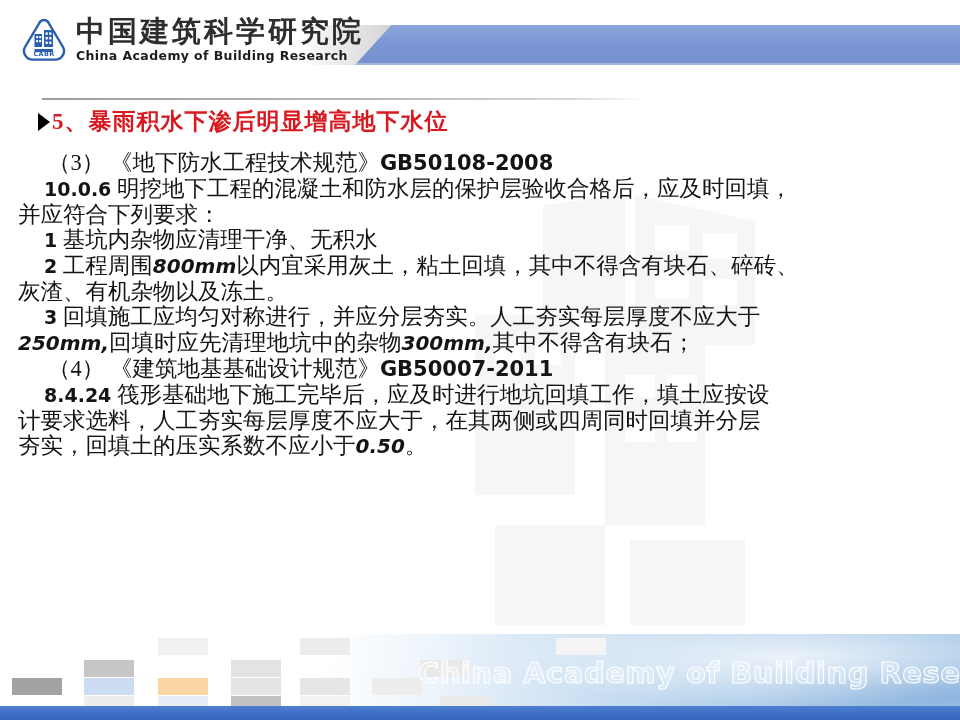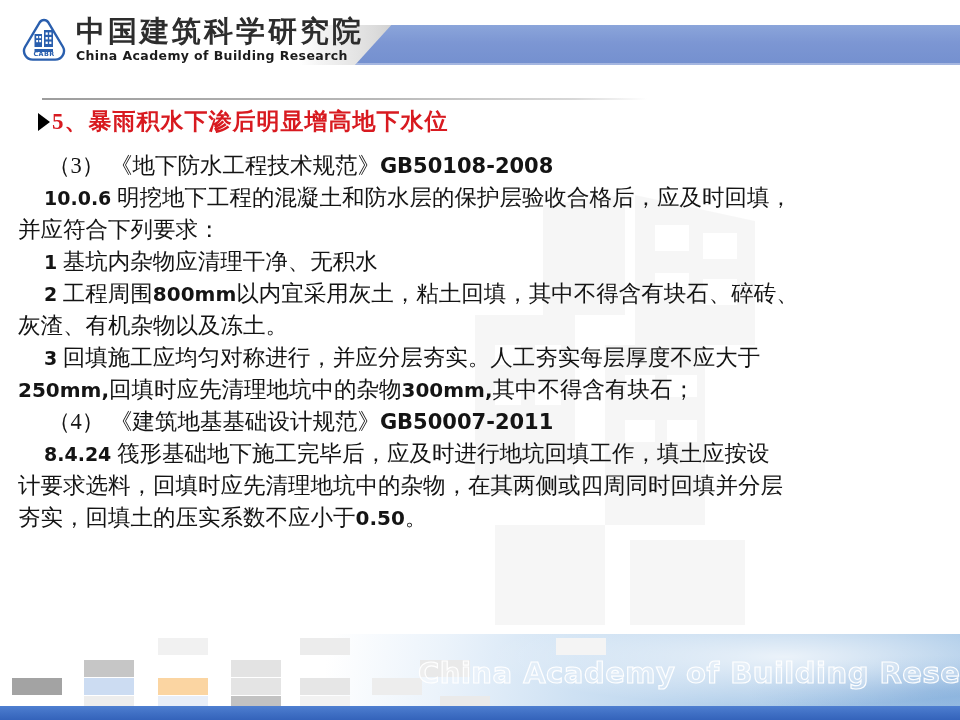--- a/index.html
+++ b/index.html
@@ -141,39 +141,40 @@
   }
 
   
   .body-copy {
     position: absolute;
     left: 18px;
     top: 150px;
     width: 930px;
     color: #141414;
     font-size: 22.5px;
-    line-height: 32px;
+    line-height: 25px;
   }
   .para {
     margin: 0;
     white-space: nowrap;
     font-family: "Liberation Serif", "DejaVu Serif", serif;
   }
   .para.indent1 { text-indent: 0; padding-left: 26px; }
   .para.indent2 { text-indent: 0; padding-left: 30px; }
   .para.flush   { padding-left: 0; }
   .sans {
     font-family: "DejaVu Sans", "Liberation Sans", sans-serif;
     font-weight: 700;
     font-size: 21px;
   }
   .sans-sm {
     font-family: "DejaVu Sans", "Liberation Sans", sans-serif;
     font-weight: 700;
     font-size: 20px;
+    font-style: italic;
   }
   .num {
     font-family: "DejaVu Sans", "Liberation Sans", sans-serif;
     font-weight: 700;
     font-size: 19px;
   }
 
   
   .footer {
     position: absolute;
@@ -317,21 +318,21 @@
       <p class="para indent2"><span>（3） 《地下防水工程技术规范》</span><span class="sans">GB50108-2008</span></p>
       <p class="para indent1"><span class="num">10.0.6</span><span> 明挖地下工程的混凝土和防水层的保护层验收合格后，应及时回填，</span></p>
       <p class="para flush"><span>并应符合下列要求：</span></p>
       <p class="para indent1"><span class="num">1</span><span> 基坑内杂物应清理干净、无积水</span></p>
       <p class="para indent1"><span class="num">2</span><span> 工程周围</span><span class="sans-sm">800mm</span><span>以内宜采用灰土，粘土回填，其中不得含有块石、碎砖、</span></p>
       <p class="para flush"><span>灰渣、有机杂物以及冻土。</span></p>
       <p class="para indent1"><span class="num">3</span><span> 回填施工应均匀对称进行，并应分层夯实。人工夯实每层厚度不应大于</span></p>
       <p class="para flush"><span class="sans-sm">250mm,</span><span>回填时应先清理地坑中的杂物</span><span class="sans-sm">300mm,</span><span>其中不得含有块石；</span></p>
       <p class="para indent2"><span>（4） 《建筑地基基础设计规范》</span><span class="sans">GB50007-2011</span></p>
       <p class="para indent1"><span class="num">8.4.24</span><span>  筏形基础地下施工完毕后，应及时进行地坑回填工作，填土应按设</span></p>
-      <p class="para flush"><span>计要求选料，回填时应先清理地坑中的杂物，在其两侧或四周同时回填并分层</span></p>
+      <p class="para flush"><span>计要求选料，人工夯实每层厚度不应大于，在其两侧或四周同时回填并分层</span></p>
       <p class="para flush"><span>夯实，回填土的压实系数不应小于</span><span class="sans-sm">0.50</span><span>。</span></p>
     </div>
 
   <div class="footer">
     <div class="footer-sky"></div>
     <div class="mosaic" id="mosaic">
         <div class="tile" style="left: 158px; top: 4px; background: rgb(241, 241, 241);"></div>
         <div class="tile" style="left: 300px; top: 4px; background: rgb(236, 236, 236);"></div>
         <div class="tile" style="left: 556px; top: 4px; background: rgb(244, 244, 244);"></div>
         <div class="tile" style="left: 84px; top: 26px; background: rgb(198, 198, 198);"></div>

